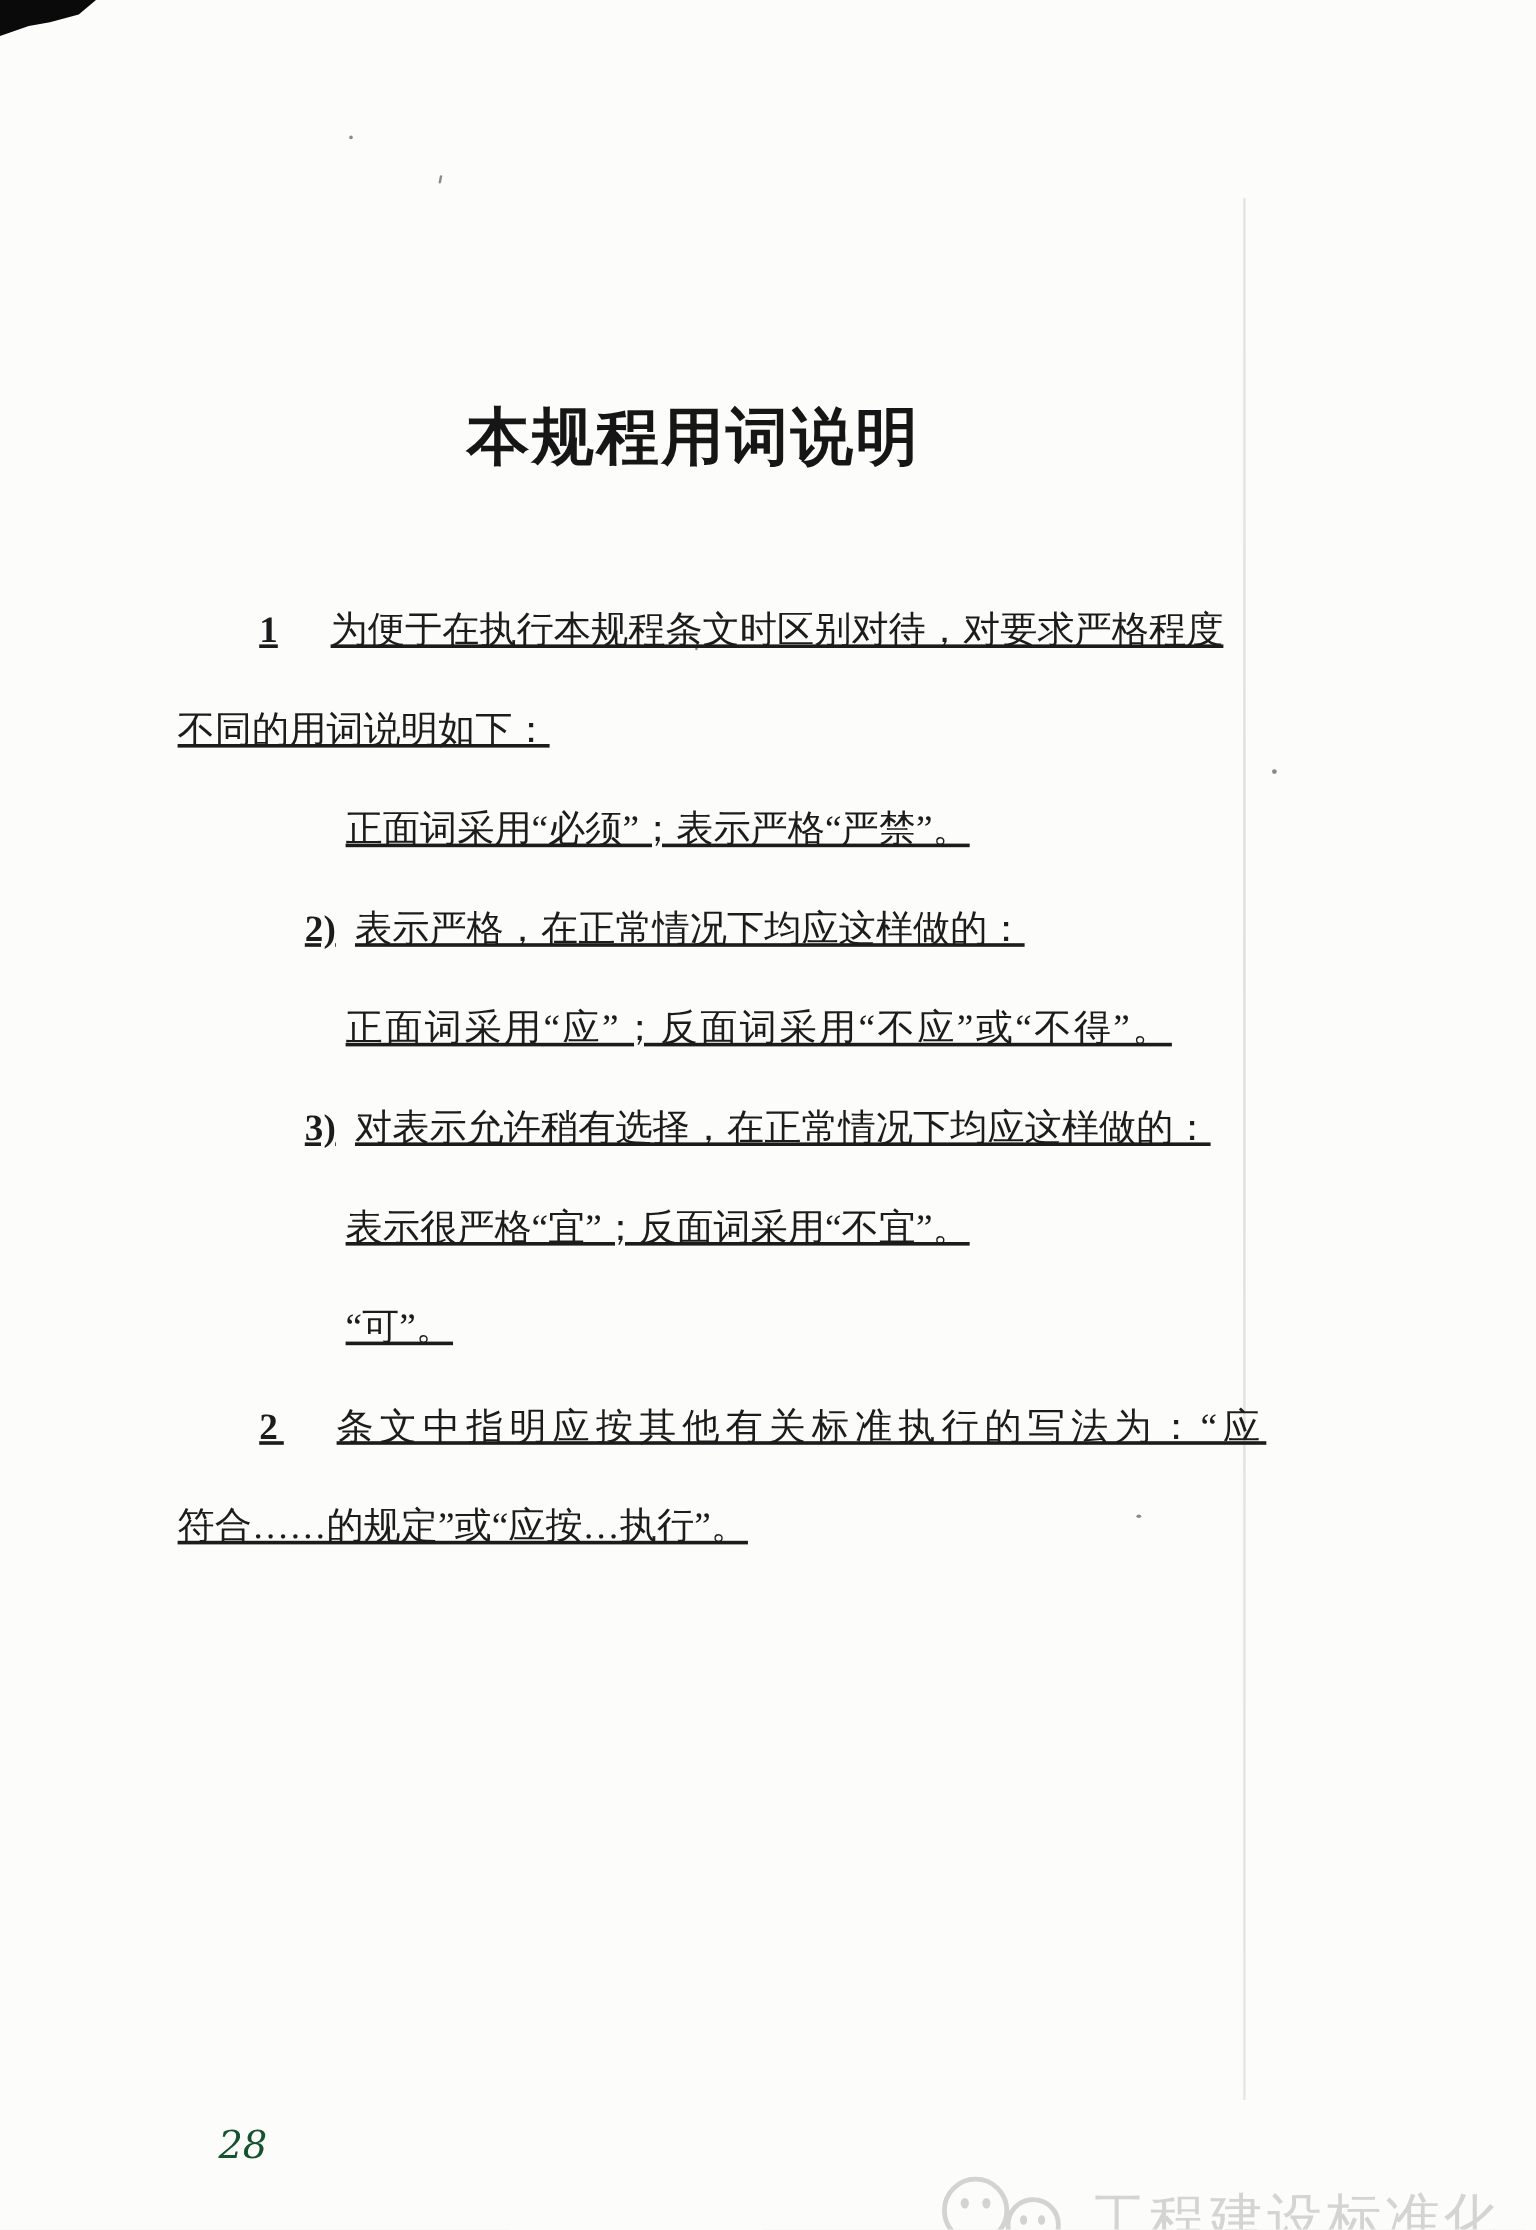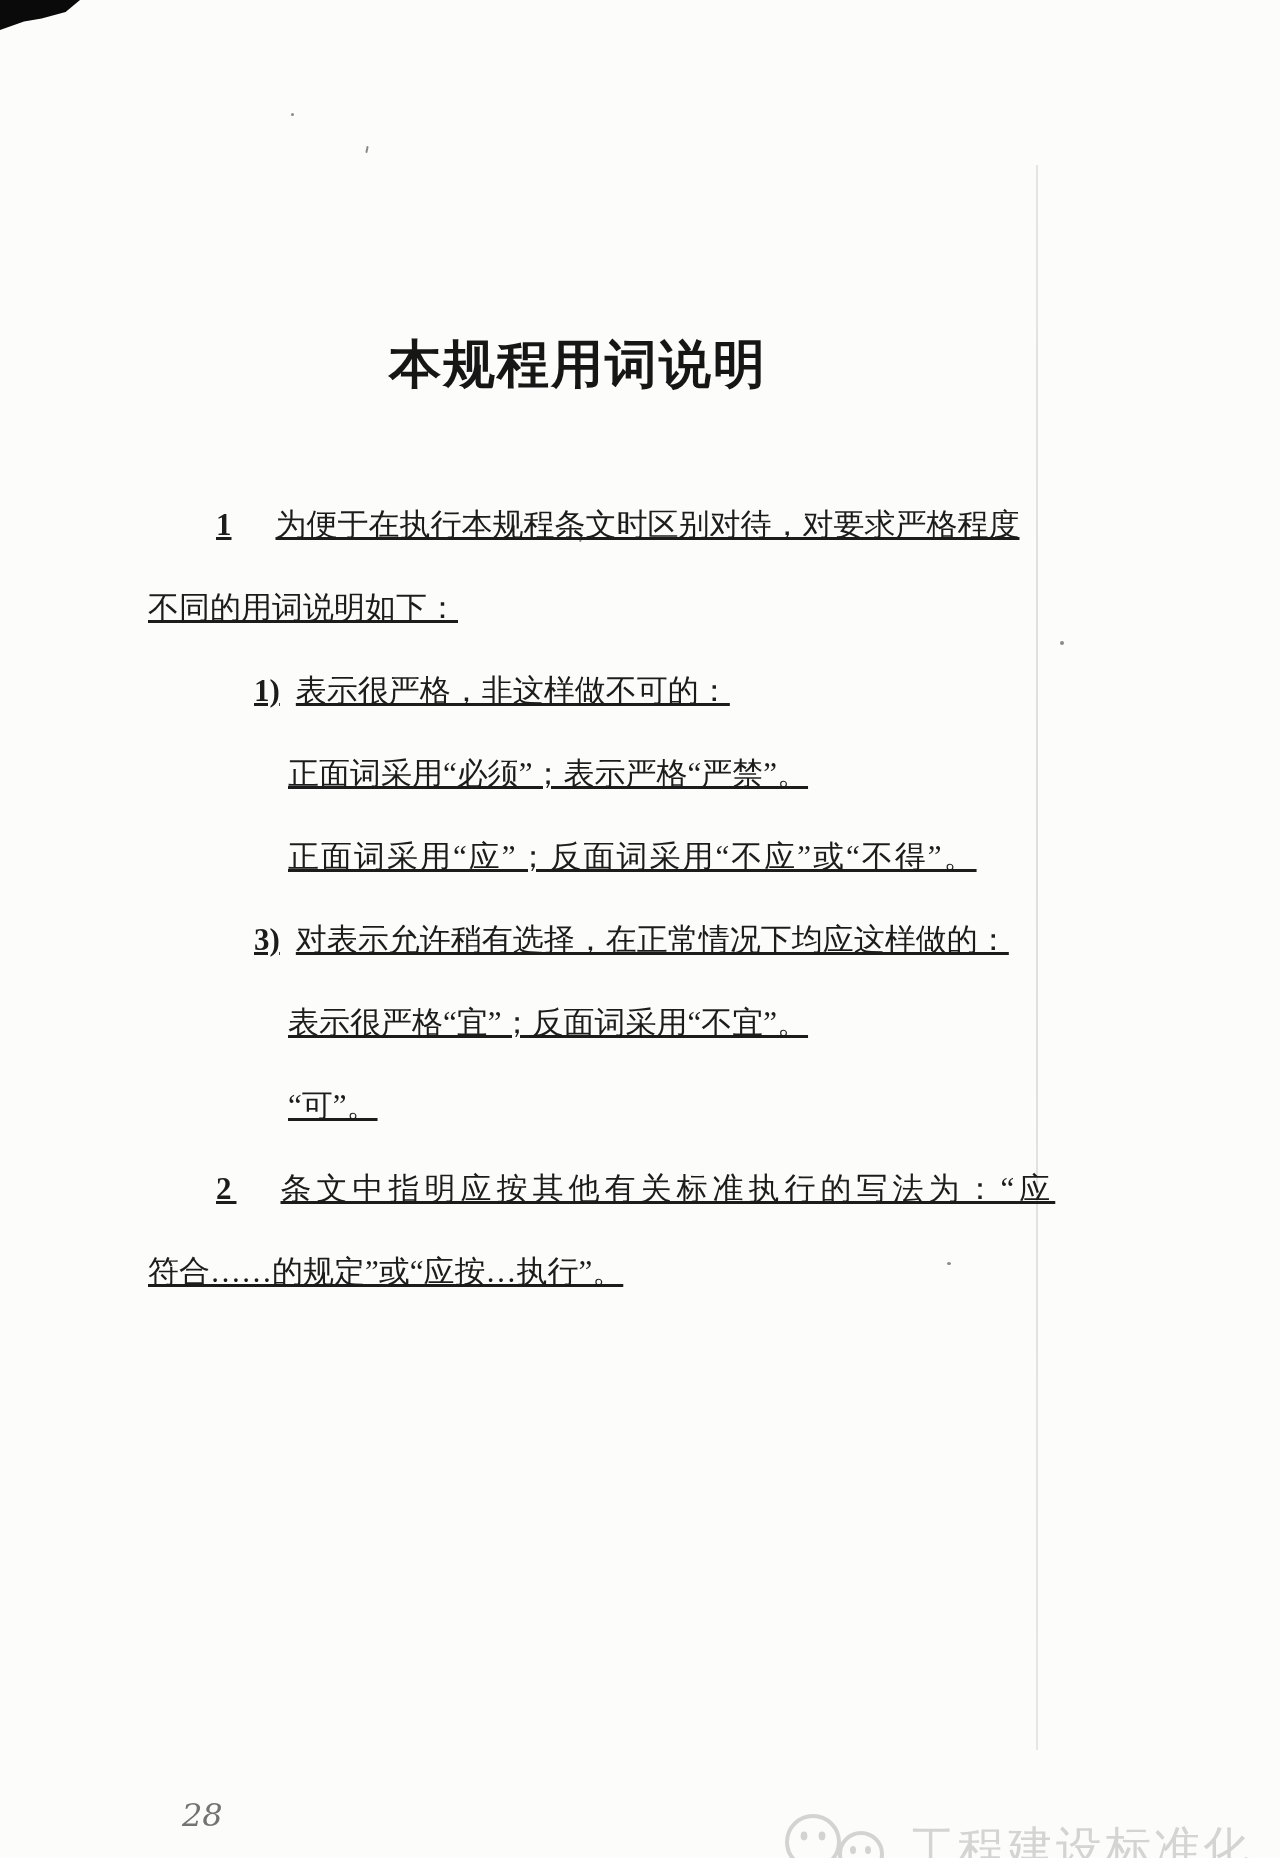--- a/index.html
+++ b/index.html
@@ -47,23 +47,22 @@
   .ind-para{padding-left:68px;}
   .ind-item{padding-left:106px;}
   .ind-cont{padding-left:140px;}
   .num-b{font-weight:bold;margin-right:44px;font-family:"Liberation Serif","DejaVu Serif",serif;}
   .num-i{font-weight:bold;margin-right:16px;}
   .stretch{letter-spacing:5px;}
   .stretch-sm{letter-spacing:2px;}
   
   .page-number{
     position:absolute;left:182px;top:1768px;
-    font-size:32px;font-style:italic;color:#737373;
+    font-size:32px;font-style:italic;color:#14532d;
     font-family:"DejaVu Serif","Liberation Serif",serif;
-    margin-top:28px;
   }
   .watermark{
     position:absolute;right:28px;top:1810px;
     display:flex;align-items:center;gap:10px;
     color:#d2d2d0;
   }
   .watermark .wm-text{
     font-size:46px;letter-spacing:3px;
     font-family:"Liberation Sans","DejaVu Sans",sans-serif;
     color:#d4d4d2;
@@ -84,24 +83,24 @@
   <div class="speck s5"></div>
 
   <h1 class="title">本规程用词说明</h1>
 
   <div class="body-block">
 
     <p class="ln ind-para"><span class="num-b">1</span><span>为便于在执行本规程条文时区别对待，对要求严格程度</span></p>
 
     <p class="ln"><span>不同的用词说明如下：</span></p>
 
-    <p class="ln ind-item"><span class="num-i">1)</span><span>表示很严格，非这样做不可的：</span></p>
 
     <p class="ln ind-cont"><span>正面词采用“必须”；表示严格“严禁”。</span></p>
 
+    <p class="ln ind-item"><span class="num-i">2)</span><span>表示严格，在正常情况下均应这样做的：</span></p>
 
     <p class="ln ind-cont stretch-sm"><span>正面词采用“应”；反面词采用“不应”或“不得”。</span></p>
 
     <p class="ln ind-item"><span class="num-i">3)</span><span>对表示允许稍有选择，在正常情况下均应这样做的：</span></p>
 
     <p class="ln ind-cont"><span>表示很严格“宜”；反面词采用“不宜”。</span></p>
 
 
     <p class="ln ind-cont"><span>“可”。</span></p>
 

